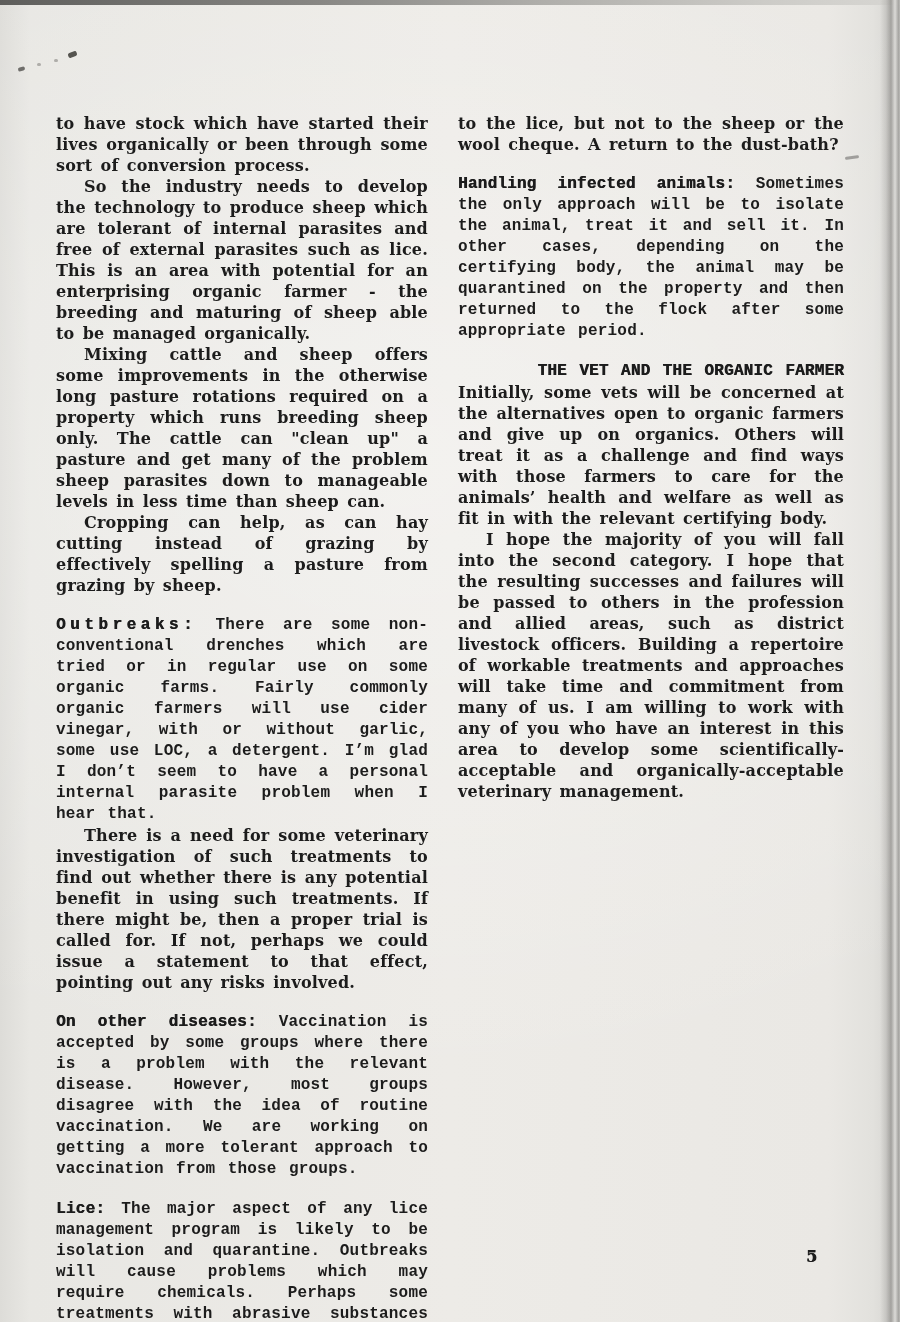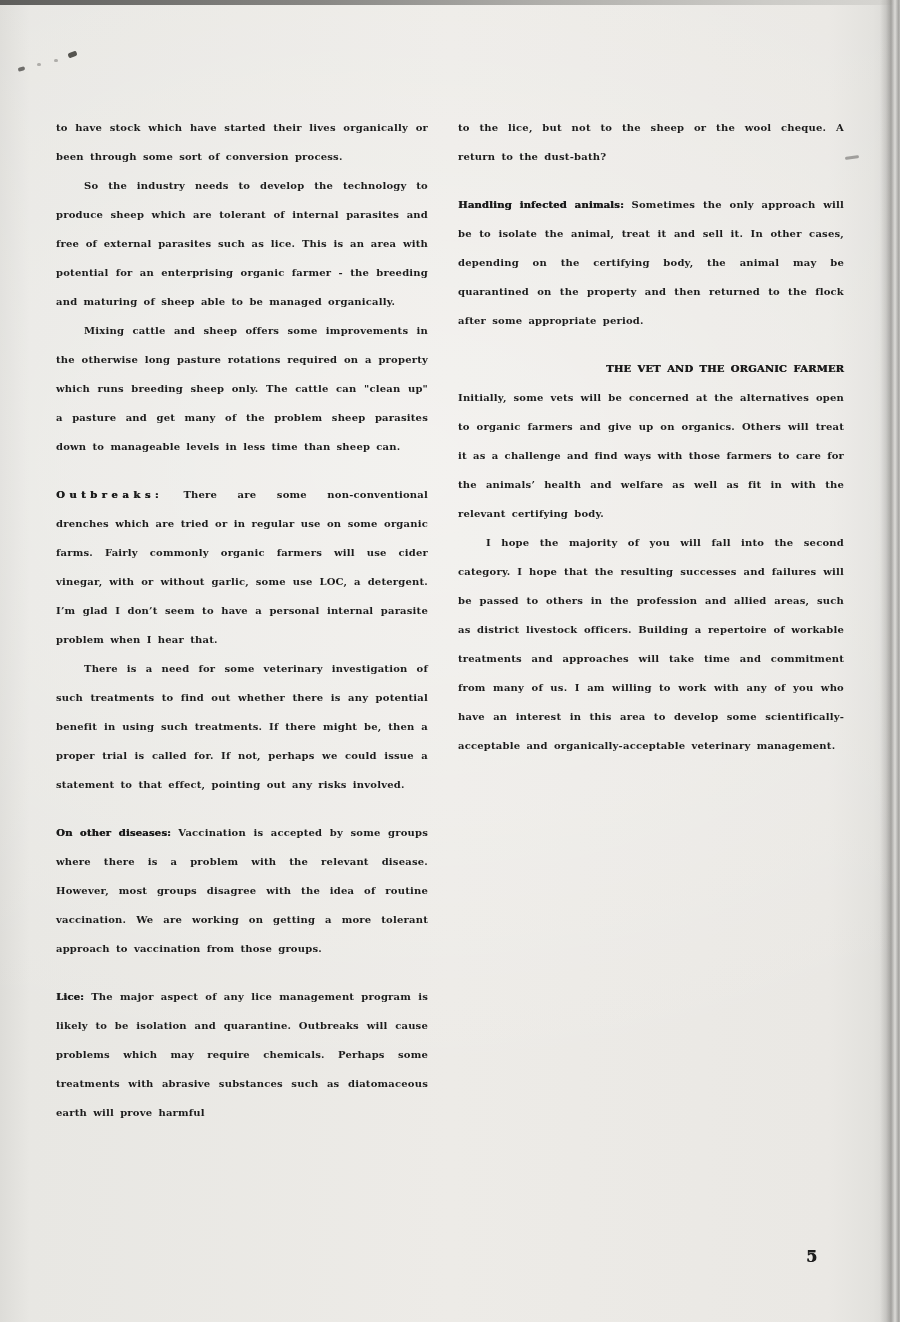--- a/index.html
+++ b/index.html
@@ -52,29 +52,29 @@
   .m4 { left: 68px;  top: 52px;  width: 9px; height: 5px; transform: rotate(-20deg); background:#55544f; }
   .m5 { left: 845px; top: 156px; width: 14px; height: 3px; transform: rotate(-8deg); background:#8d8c89; opacity:.8; }
   .col {
     position: absolute;
     top: 113px;
   }
   .col-left  { left: 56px;  width: 372px; }
   .col-right { left: 438px; width: 386px; margin-left: 20px; }
   p {
     margin: 0;
-    font-size: 10px;
-    line-height: 29px;
+    font-size: 16px;
+    line-height: 21px;
     font-weight: 700;
     text-align: justify;
     word-spacing: 2.5px;
     letter-spacing: 0.2px;
   }
   p.indent { text-indent: 28px; }
-  p.section { margin-top: 19px; }
+  p.section { margin-top: 19px; font-family: Liberation Mono, monospace; }
   .lead {
     font-weight: 700;
     text-shadow: 0.5px 0 0 currentColor;
   }
   .lead.spread { letter-spacing: 4.5px; }
   p.heading {
     text-shadow: 0.5px 0 0 currentColor;
     text-align: right;
   }
   .page-number {
@@ -96,20 +96,21 @@
   <div class="pencil-mark m1"></div>
   <div class="pencil-mark m2"></div>
   <div class="pencil-mark m3"></div>
   <div class="pencil-mark m4"></div>
   <div class="pencil-mark m5"></div>
 
   <div class="col col-left">
     <p><span>to have stock which have started their lives organically or been through some sort of conversion process.</span></p>
     <p class="indent"><span>So the industry needs to develop the technology to produce sheep which are tolerant of internal parasites and free of external parasites such as lice. This is an area with potential for an enterprising organic farmer - the breeding and maturing of sheep able to be managed organically.</span></p>
     <p class="indent"><span>Mixing cattle and sheep offers some improvements in the otherwise long pasture rotations required on a property which runs breeding sheep only. The cattle can "clean up" a pasture and get many of the problem sheep parasites down to manageable levels in less time than sheep can.</span></p>
+    <p class="indent"><span>Cropping can help, as can hay cutting instead of grazing by effectively spelling a pasture from grazing by sheep.</span></p>
     <p class="section"><span class="lead spread">Outbreaks:</span><span> There are some non-conventional drenches which are tried or in regular use on some organic farms. Fairly commonly organic farmers will use cider vinegar, with or without garlic, some use LOC, a detergent. I’m glad I don’t seem to have a personal internal parasite problem when I hear that.</span></p>
     <p class="indent"><span>There is a need for some veterinary investigation of such treatments to find out whether there is any potential benefit in using such treatments. If there might be, then a proper trial is called for. If not, perhaps we could issue a statement to that effect, pointing out any risks involved.</span></p>
     <p class="section"><span class="lead">On other diseases:</span><span> Vaccination is accepted by some groups where there is a problem with the relevant disease. However, most groups disagree with the idea of routine vaccination. We are working on getting a more tolerant approach to vaccination from those groups.</span></p>
     <p class="section"><span class="lead">Lice:</span><span> The major aspect of any lice management program is likely to be isolation and quarantine. Outbreaks will cause problems which may require chemicals. Perhaps some treatments with abrasive substances such as diatomaceous earth will prove harmful</span></p>
   </div>
 
   <div class="col col-right">
     <p><span>to the lice, but not to the sheep or the wool cheque. A return to the dust-bath?</span></p>
     <p class="section"><span class="lead">Handling infected animals:</span><span> Sometimes the only approach will be to isolate the animal, treat it and sell it. In other cases, depending on the certifying body, the animal may be quarantined on the property and then returned to the flock after some appropriate period.</span></p>
     <p class="section heading">THE VET AND THE ORGANIC FARMER</p>

